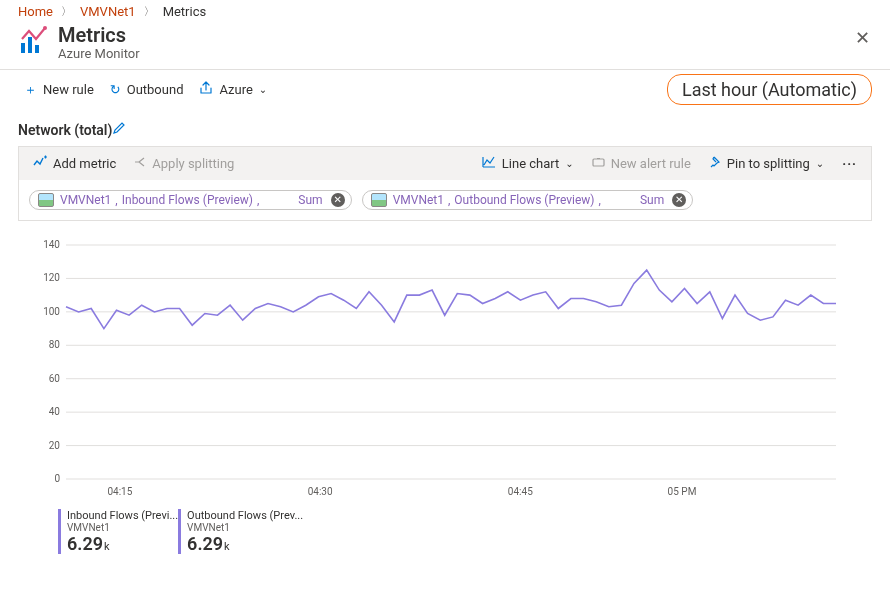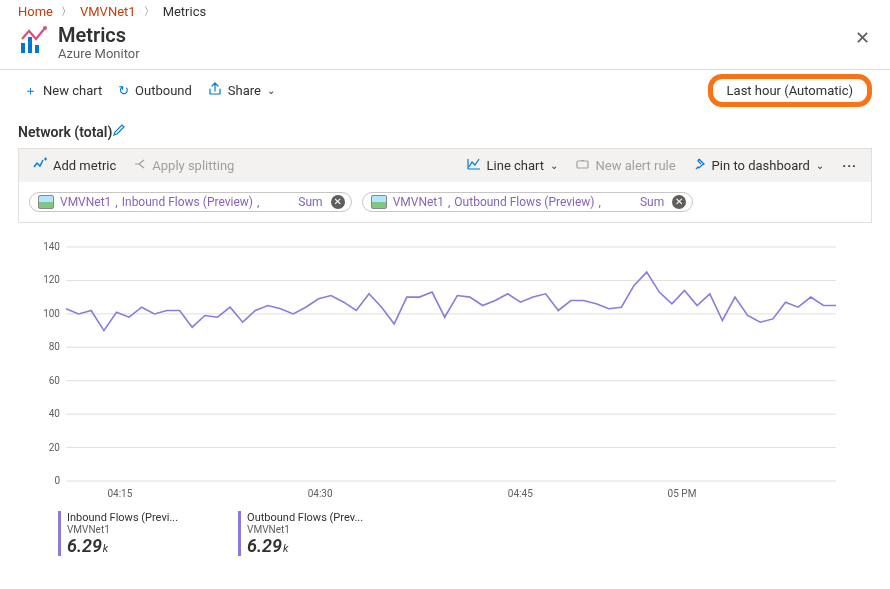--- a/index.html
+++ b/index.html
@@ -50,24 +50,24 @@
     padding: 5px 6px;
     gap: 6px;
     color: #323130;
     cursor: pointer;
     font-size: 13px;
     border-radius: 2px;
   }
   .cmd-btn .icon { color: #0078d4; }
   .cmd-spacer { flex: 1; }
   .time-pill {
-    border: 5px solid #f97316;
+    border: 1px solid #f97316;
     border-radius: 14px;
     padding: 4px 14px;
-    font-size: 13px;
+    font-size: 18px;
     cursor: pointer;
   }
 
   
   .card {
     margin: 12px 18px 0 18px;
   }
   .card-title-row {
     display: flex; align-items: center; 
     margin-bottom: 8px;
@@ -136,35 +136,35 @@
     border: none;
     padding: 20px 10px 0 10px;
   }
   .chart-svg { display: block; }
   .grid-line { stroke: #e1dfdd; stroke-width: 1; }
   .axis-text { font-size: 10px; fill: #605e5c; }
   .series-line { fill: none; stroke: #8a7bdf; stroke-width: 1.6; }
 
   
   .legend-row {
-    display: flex; gap: 60px;
+    display: flex; 
     padding: 8px 10px 10px 40px;
   }
   .legend-item {
     display: flex; align-items: stretch; gap: 6px;
     max-width: 130px;
   }
   .legend-bar { width: 3px; background: #8a7bdf; }
   .legend-text .t1 {
     font-size: 11px; color: #323130;
     white-space: nowrap; overflow: hidden; text-overflow: ellipsis; max-width: 130px;
   }
   .legend-text .t2 { font-size: 10px; color: #605e5c; line-height: 11px; }
   .legend-text .val {
-    font-size: 18px; font-weight: 600; color: #323130; font-style: italic;
+    font-size: 18px; font-weight: 600; color: #323130;
   }
   .legend-text .val-suffix { font-size: 11px; font-weight: 400; margin-left: 1px; }
 
   svg { overflow: visible; }
 </style>
 </head>
 <body>
 
 <div class="breadcrumb">
   <a class="breadcrumb-link">Home</a>
@@ -185,33 +185,33 @@
   <div class="header-text">
     <h1>Metrics</h1>
     <div class="sub">Azure Monitor</div>
   </div>
   <div class="close-btn">✕</div>
 </div>
 
 <div class="cmdbar">
   <div class="cmd-btn">
     <span class="icon">＋</span>
-    <span>New chart</span>
+    <span>New rule</span>
   </div>
   <div class="cmd-btn">
     <span class="icon">↻</span>
     <span>Outbound</span>
   </div>
   <div class="cmd-btn">
     <span class="icon">
       <svg width="14" height="14" viewBox="0 0 14 14">
           <path d="M2 7 v5 h10 v-5 M7 9 V1 M4 4 l3 -3 l3 3" stroke="#0078d4" stroke-width="1.2" fill="none" stroke-linecap="round" stroke-linejoin="round"></path>
         </svg>
     </span>
-    <span>Share</span>
+    <span>Azure</span>
     <span style="font-size:10px;">⌄</span>
   </div>
   <div class="cmd-spacer"></div>
   <div class="time-pill">Last hour (Automatic)</div>
 </div>
 
 <div class="card">
   <div class="card-title-row">
     <span class="card-title">Network (total)</span>
     <span class="edit-pencil">
@@ -257,21 +257,21 @@
           </svg>
       </span>
       <span>New alert rule</span>
     </div>
     <div class="ct-btn">
       <span class="icon" style="color:#0078d4;">
         <svg width="12" height="12" viewBox="0 0 12 12">
             <path d="M5 1 l5 5 l-2 1 l-3 3 l-1 -1 l-2 2 M5 1 l-1 2 l3 3" stroke="#0078d4" stroke-width="1.2" fill="none"></path>
           </svg>
       </span>
-      <span>Pin to dashboard</span>
+      <span>Pin to splitting</span>
       <span style="font-size:10px;">⌄</span>
     </div>
     <div class="ct-btn ct-more">
       <span>···</span>
     </div>
   </div>
 
   <div class="pills-row">
     <div class="pill">
       <span class="mini-mon"></span>

